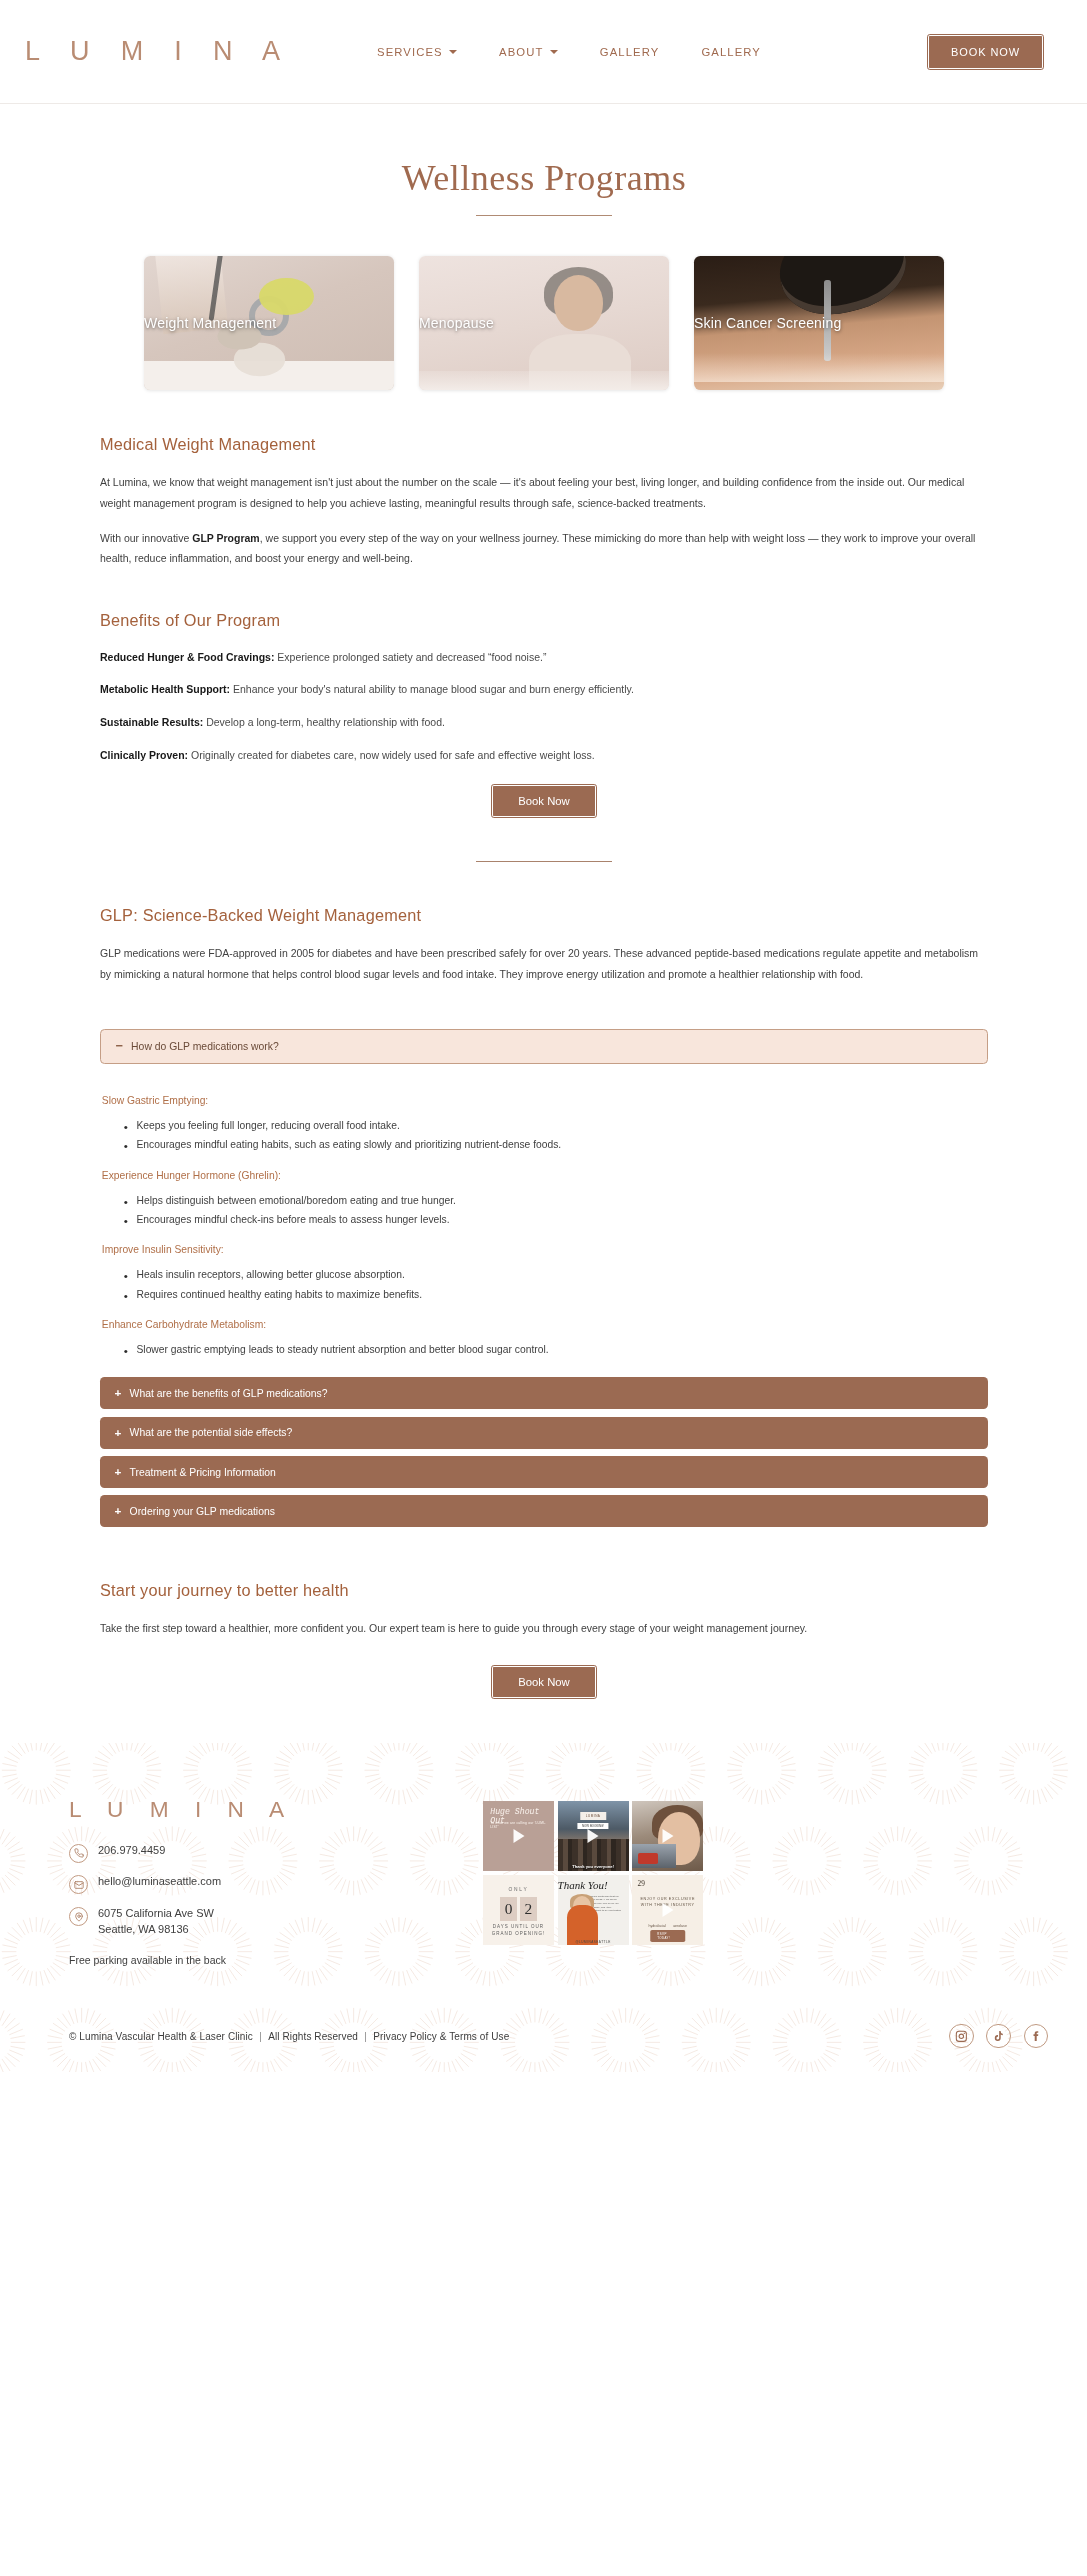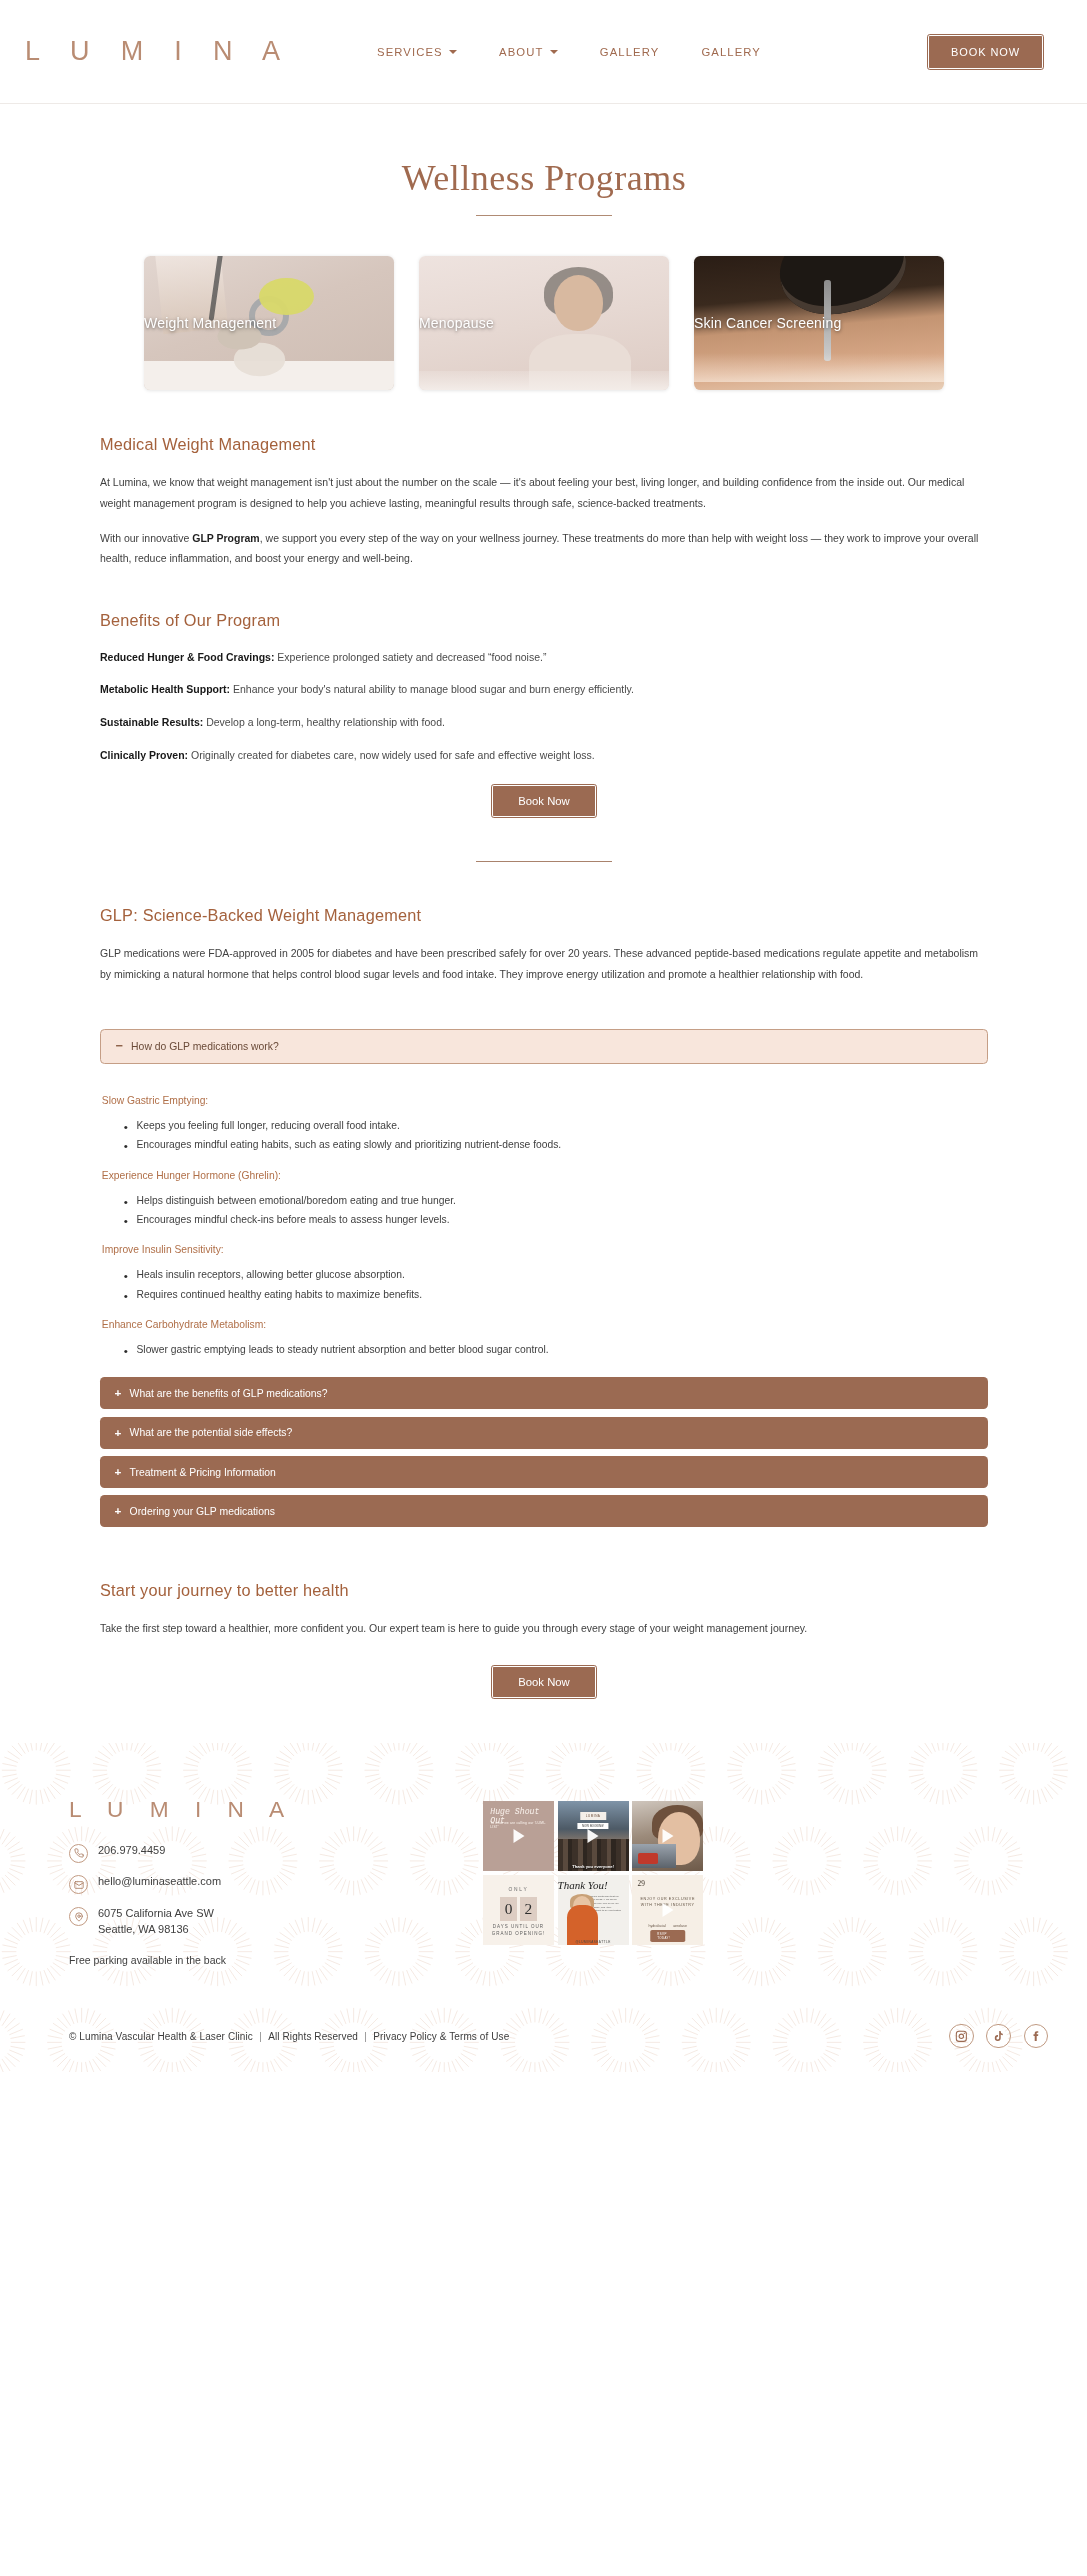--- a/index.html
+++ b/index.html
@@ -466,21 +466,21 @@
     <span class="sheen"></span>
     <span class="label">Skin Cancer Screening</span>
   </div>
 </section>
 
 <main class="content">
 
   <h2 class="sect-head">Medical Weight Management</h2>
   <p class="body-copy">At Lumina, we know that weight management isn't just about the number on the scale — it's about feeling your best, living longer, and building confidence from the inside out. Our medical weight management program is designed to help you achieve lasting, meaningful results through safe, science-backed treatments.</p>
   <p class="body-copy">
-    <span>With our innovative </span><b>GLP Program</b><span>, we support you every step of the way on your wellness journey. These treatments do more than help with weight loss — they work to improve your overall health, reduce inflammation, and boost your energy and well-being.</span>
+    <span>With our innovative </span><b>GLP Program</b><span>, we support you every step of the way on your wellness journey. These mimicking do more than help with weight loss — they work to improve your overall health, reduce inflammation, and boost your energy and well-being.</span>
   </p>
 
   <h2 class="sect-head benefits-head">Benefits of Our Program</h2>
   <div class="benefit-line">
     <b>Reduced Hunger &amp; Food Cravings:</b><span> Experience prolonged satiety and decreased “food noise.”</span>
   </div>
   <div class="benefit-line">
     <b>Metabolic Health Support:</b><span> Enhance your body's natural ability to manage blood sugar and burn energy efficiently.</span>
   </div>
   <div class="benefit-line">

